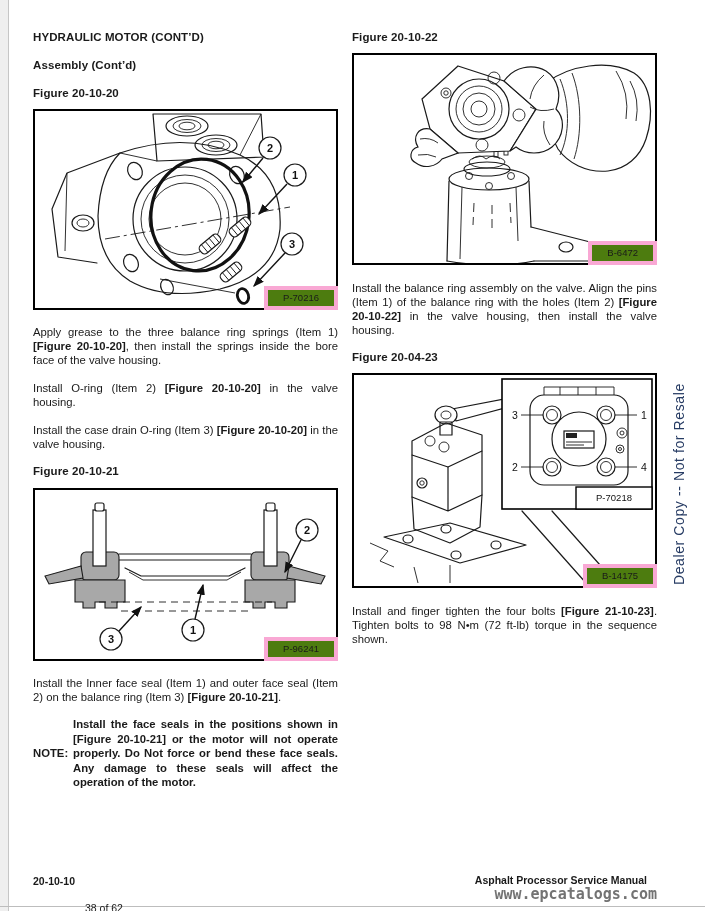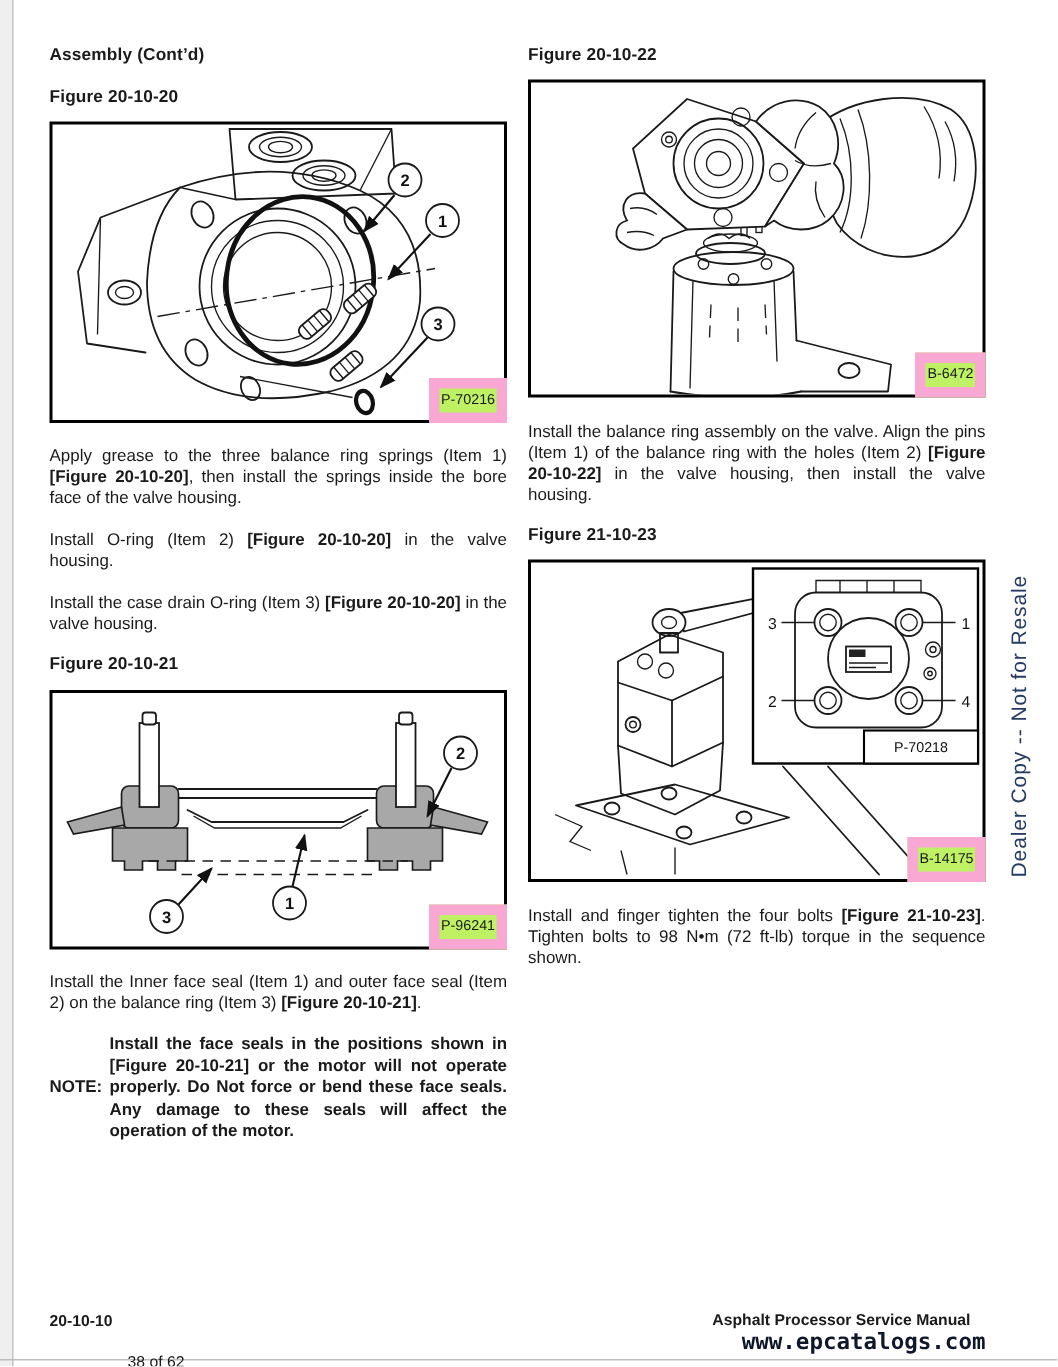--- a/index.html
+++ b/index.html
@@ -14,42 +14,42 @@
   .col { position:absolute; top:31px; width:305px; }
   .col-left  { left:33px; }
   .col-right { left:352px; }
 
   .h-section, .h-sub, .h-fig { font-size:11.5px; font-weight:bold; margin:0 0 16px 0; letter-spacing:.1px; }
   .h-fig { margin-bottom:10px; }
 
   .figure { position:relative; border:2px solid #000; background:#fff; margin:0 0 15px 0; }
   .figure svg { display:block; }
   .photo-id {
-    position:absolute; right:-2px; bottom:-2px; background:#bef264;
-    border:7px solid #f9a8d4; font-size:9.5px; line-height:1.1; padding:3px 1px;
+    position:absolute; right:-2px; bottom:-2px; background:#4d7c0f;
+    border:4px solid #f9a8d4; font-size:9.5px; line-height:1.1; padding:3px 15px;
   }
 
   .para { font-size:11.3px; line-height:14px; text-align:justify; margin:0 0 14px 0; }
   .para b { font-weight:bold; }
 
   .note { display:flex; margin:0; font-weight:bold; font-size:11.3px; line-height:14.5px;align-items:center; }
   .note .note-label { width:40px; flex:0 0 40px; }
   .note .note-body { flex:1; text-align:justify; }
 
   .sidebar-watermark {
     position:absolute; left:671px; top:585px; transform:rotate(-90deg);
     transform-origin:0 0; white-space:nowrap; font-size:14px; letter-spacing:.6px;
     color:#263b63;
   }
 
   .footer-page  { position:absolute; left:85px;  top:902px; font-size:10.5px; }
   .footer-code  { position:absolute; left:33px;  top:875px; width:624px; font-size:10.5px; font-weight:bold; }
   .footer-title { position:absolute; right:58px; top:874px; font-size:10.5px; font-weight:bold; }
   .footer-site  { position:absolute; right:48px; top:885px; font-family:"DejaVu Sans Mono", monospace;
-    font-weight:bold; font-size:15px; color:#0f172a; text-decoration:none; }
+    font-weight:bold; font-size:15px; color:#737373; text-decoration:none; }
 
   
   .la   { fill:none; stroke:#1a1a1a; stroke-width:1.2; stroke-linejoin:round; stroke-linecap:round; }
   .la-thin { fill:none; stroke:#1a1a1a; stroke-width:0.9; }
   .oring { fill:none; stroke:#111; stroke-width:3.2; }
   .grayfill { fill:#a8a8a8; stroke:#1a1a1a; stroke-width:1.1; }
   .whitefill { fill:#ffffff; stroke:#1a1a1a; stroke-width:1.2; }
   .callout-line { stroke:#111; stroke-width:1.4; fill:none; }
   svg text { font-family:"Liberation Sans", sans-serif; fill:#111; }
   .callout-num { font-size:11px; font-weight:bold; text-anchor:middle; }
@@ -57,20 +57,21 @@
   .svg-label { font-size:9.5px; text-anchor:middle; }
 </style>
 </head>
 <body>
 
 <div class="page">
   <div class="scan-left"></div>
   <div class="scan-bottom"></div>
 
   <div class="col col-left">
+    <h1 class="h-section">HYDRAULIC MOTOR (CONT’D)</h1>
     <h2 class="h-sub">Assembly (Cont’d)</h2>
 
     <h3 class="h-fig">Figure 20-10-20</h3>
     <div class="figure" style="height:197px;">
       <svg width="301" height="197" viewBox="0 0 301 197">
         <defs>
           <marker id="arrA" markerWidth="8" markerHeight="8" refX="7" refY="3" orient="auto">
             <path d="M0,0 L8,3 L0,6 Z" fill="#111"></path>
           </marker>
         </defs>
@@ -246,21 +247,21 @@
           <path class="la-thin" d="M190,20 q-12,10 -14,24 M200,54 q-14,4 -24,-2 M196,90 q-8,-12 -6,-24"></path>
           <path class="whitefill" d="M76,74 C64,72 58,82 64,92 C56,94 54,104 62,108 C70,114 82,112 88,104 L104,98 Z"></path>
           <path class="la-thin" d="M66,84 q10,-2 18,4 M64,100 q10,-2 18,2"></path>
         </g>
       </svg>
       <div class="photo-id">B-6472</div>
     </div>
 
     <p class="para"><span>Install the balance ring assembly on the valve. Align the pins (Item 1) of the balance ring with the holes (Item 2) </span><b>[Figure 20-10-22]</b><span> in the valve housing, then install the valve housing.</span></p>
 
-    <h3 class="h-fig">Figure 21-10-23</h3>
+    <h3 class="h-fig">Figure 20-04-23</h3>
     <div class="figure" style="height:211px; margin-bottom:16px;">
       <svg width="301" height="211" viewBox="0 0 301 211">
         <g>
 
           <polygon class="la" points="98,34 160,22 240,16 241,25 162,30 102,46"></polygon>
           <ellipse class="whitefill" cx="92" cy="40" rx="11" ry="9"></ellipse>
           <ellipse class="la-thin" cx="92" cy="40" rx="5" ry="4"></ellipse>
           <rect class="la" x="86" y="47" width="12" height="13"></rect>
 
           <polygon class="la" points="58,66 92,48 128,60 128,76 94,92 58,80"></polygon>

